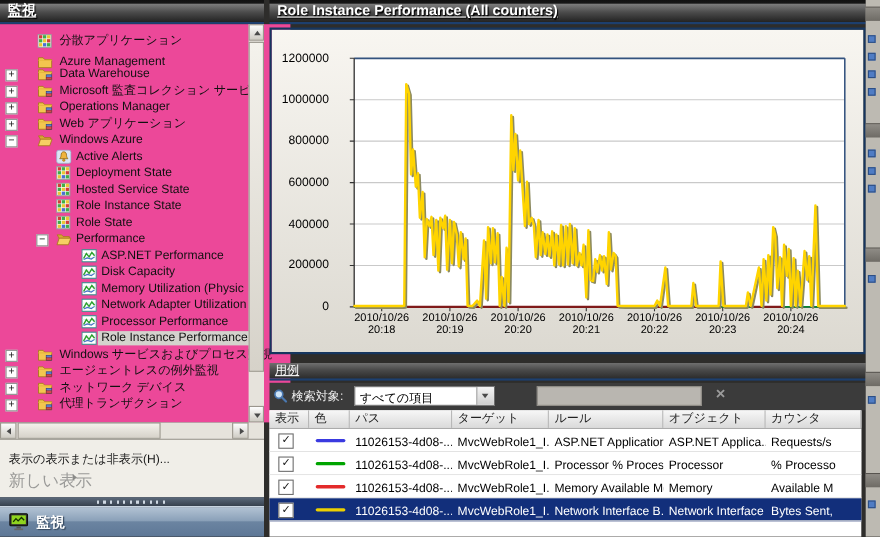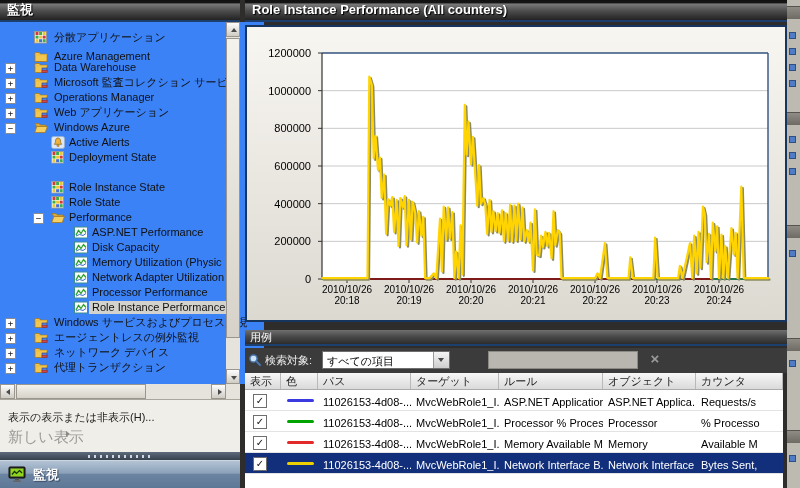--- a/index.html
+++ b/index.html
@@ -2,31 +2,31 @@
 <html><head>
 <meta charset="utf-8">
 <style>
   html,body{margin:0;padding:0;}
   body{
     width:800px;height:488px;position:relative;overflow:hidden;
     background:#2e2d2b;
     font-family:"Liberation Sans","DejaVu Sans",sans-serif;
     -webkit-font-smoothing:antialiased;
   }
-  .abs{position:absolute;}
+  .abs{position:absolute;text-decoration:underline;}
   
   .titlebar{
     background:linear-gradient(#121212 0%,#161616 14%,#7a7a7a 20%,#4c4c4c 55%,#232323 100%);
     border-bottom:2px solid #1d3f6e;
     color:#fff;font-weight:bold;font-size:13px;line-height:20px;
     padding-left:7px;box-sizing:border-box;
     text-shadow:1px 1px 1px #000;
   }
   
-  #tree-panel{left:0;top:22px;width:264px;height:362px;background:#3b82f6;overflow:hidden;}
+  #tree-panel{left:0;top:22px;width:264px;height:362px;background:#ec4899;overflow:hidden;}
   .tree-row{position:absolute;left:0;width:226px;height:15px;font-size:11px;color:#111;white-space:nowrap;}
   .tree-row .expander{
     position:absolute;top:3px;width:9px;height:9px;background:#fff;border:1px solid #8c8c8c;
     font-size:9px;line-height:8px;text-align:center;color:#222;font-family:"DejaVu Sans Mono",monospace;
   }
   .tree-row .ticon{position:absolute;top:1px;width:14px;height:13px;}
   .tree-row .tlabel{position:absolute;top:1px;line-height:13px;padding:0 3px;}
   .tree-row.selected .tlabel{background:#d4d2cd;}
   
   .sb{background:#e6e3dc;}
@@ -48,21 +48,21 @@
      background:repeating-linear-gradient(90deg,#cfd8e2 0 2px,transparent 2px 6px);}
   #nav-monitoring{left:0;top:460px;width:240px;height:28px;
      background:linear-gradient(#b3c3d4 0%,#8ba1b9 45%,#6b84a1 50%,#5d7796 100%);
      border-top:1px solid #c9d5e1;box-sizing:border-box;cursor:pointer;}
   #nav-monitoring .nlabel{position:absolute;left:33px;top:5px;font-size:13px;font-weight:bold;color:#fff;text-shadow:1px 1px 1px #33465c;}
   #nav-monitoring .nicon{position:absolute;left:8px;top:5px;}
   
   #chart-panel{left:245px;top:25px;width:542px;height:297px;border:2px solid #16365f;box-sizing:border-box;
      background:linear-gradient(#f8f6f1,#dcd9d1);}
   #chart-canvas{position:absolute;left:0;top:0;}
-  .ylab{position:absolute;left:0;width:64px;text-align:right;font-size:11px;color:#000;height:12px;line-height:12px;}
+  .ylab{position:absolute;left:0;width:52px;text-align:right;font-size:11px;color:#000;height:12px;line-height:12px;}
   .xlab{position:absolute;width:68px;text-align:center;font-size:10px;color:#000;line-height:11px;}
   
   #legend-bar{left:245px;top:330px;width:542px;height:16px;
      background:linear-gradient(#6f6f6f,#4a4a4a 45%,#2c2c2c);border-bottom:2px solid #1d3f6e;
      color:#fff;font-size:11px;line-height:15px;padding-left:5px;box-sizing:border-box;}
   #search-row{left:245px;top:348px;width:542px;height:25px;background:#3b3b3b;}
   #search-label{position:absolute;left:20px;top:5px;font-size:11px;color:#eee;}
   #search-scope{position:absolute;left:77px;top:3px;width:128px;height:18px;background:#fff;border:1px solid #6e6e6e;box-sizing:border-box;cursor:pointer;}
   #search-scope .scope-text{position:absolute;left:4px;top:2px;font-size:11px;color:#000;}
   #search-scope .dd-btn{position:absolute;right:0;top:0;width:15px;height:16px;background:linear-gradient(#f4f4f4,#cfcfcf);border-left:1px solid #9a9a9a;}
@@ -178,20 +178,35 @@
           <rect x="5.1" y="1" width="3" height="3" fill="#3fae49"></rect>
           <rect x="8.7" y="1" width="3" height="3" fill="#e9c832"></rect>
           <rect x="1.5" y="4.6" width="3" height="3" fill="#3fae49"></rect>
           <rect x="5.1" y="4.6" width="3" height="3" fill="#e9c832"></rect>
           <rect x="8.7" y="4.6" width="3" height="3" fill="#d43a3a"></rect>
           <rect x="1.5" y="8.2" width="3" height="3" fill="#e9c832"></rect>
           <rect x="5.1" y="8.2" width="3" height="3" fill="#4a6fd0"></rect>
           <rect x="8.7" y="8.2" width="3" height="3" fill="#3fae49"></rect>
         </svg></span>
       <span class="tlabel" style="left: 66px;">Deployment State</span>
+    </div>
+    <div class="tree-row" style="top: 143px;">
+      <span class="ticon" style="left: 51px;"><svg width="14" height="13" viewBox="0 0 14 13">
+          <rect x="0.5" y="0.5" width="12" height="11.5" fill="#fff" stroke="#9a9a9a"></rect>
+          <rect x="1.5" y="1" width="3" height="3" fill="#d43a3a"></rect>
+          <rect x="5.1" y="1" width="3" height="3" fill="#3fae49"></rect>
+          <rect x="8.7" y="1" width="3" height="3" fill="#e9c832"></rect>
+          <rect x="1.5" y="4.6" width="3" height="3" fill="#3fae49"></rect>
+          <rect x="5.1" y="4.6" width="3" height="3" fill="#e9c832"></rect>
+          <rect x="8.7" y="4.6" width="3" height="3" fill="#d43a3a"></rect>
+          <rect x="1.5" y="8.2" width="3" height="3" fill="#e9c832"></rect>
+          <rect x="5.1" y="8.2" width="3" height="3" fill="#4a6fd0"></rect>
+          <rect x="8.7" y="8.2" width="3" height="3" fill="#3fae49"></rect>
+        </svg></span>
+      <span class="tlabel" style="left: 66px;">Hosted Service State</span>
     </div>
     <div class="tree-row" style="top: 158px;">
       <span class="ticon" style="left: 51px;"><svg width="14" height="13" viewBox="0 0 14 13">
           <rect x="0.5" y="0.5" width="12" height="11.5" fill="#fff" stroke="#9a9a9a"></rect>
           <rect x="1.5" y="1" width="3" height="3" fill="#d43a3a"></rect>
           <rect x="5.1" y="1" width="3" height="3" fill="#3fae49"></rect>
           <rect x="8.7" y="1" width="3" height="3" fill="#e9c832"></rect>
           <rect x="1.5" y="4.6" width="3" height="3" fill="#3fae49"></rect>
           <rect x="5.1" y="4.6" width="3" height="3" fill="#e9c832"></rect>
           <rect x="8.7" y="4.6" width="3" height="3" fill="#d43a3a"></rect>

